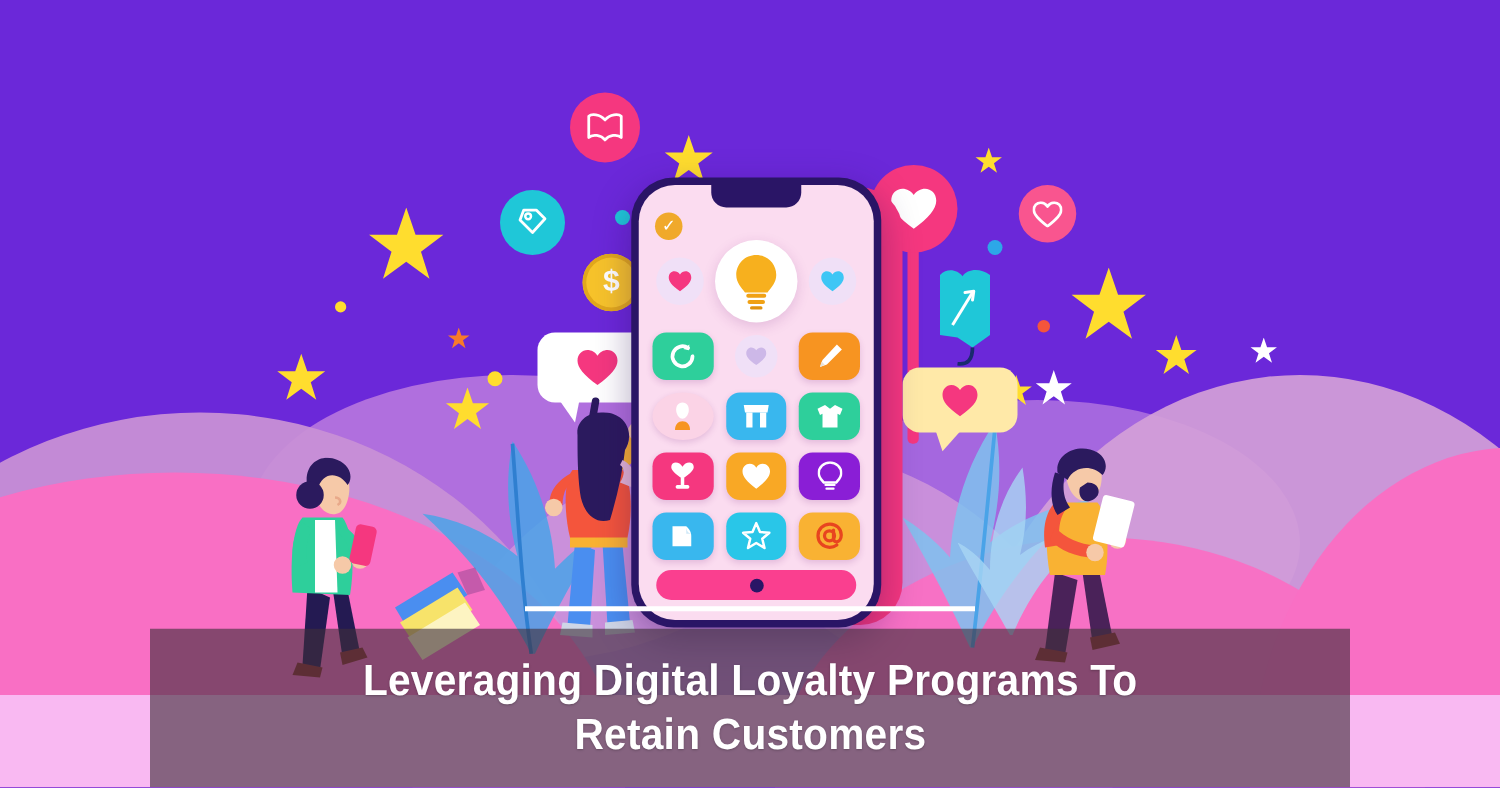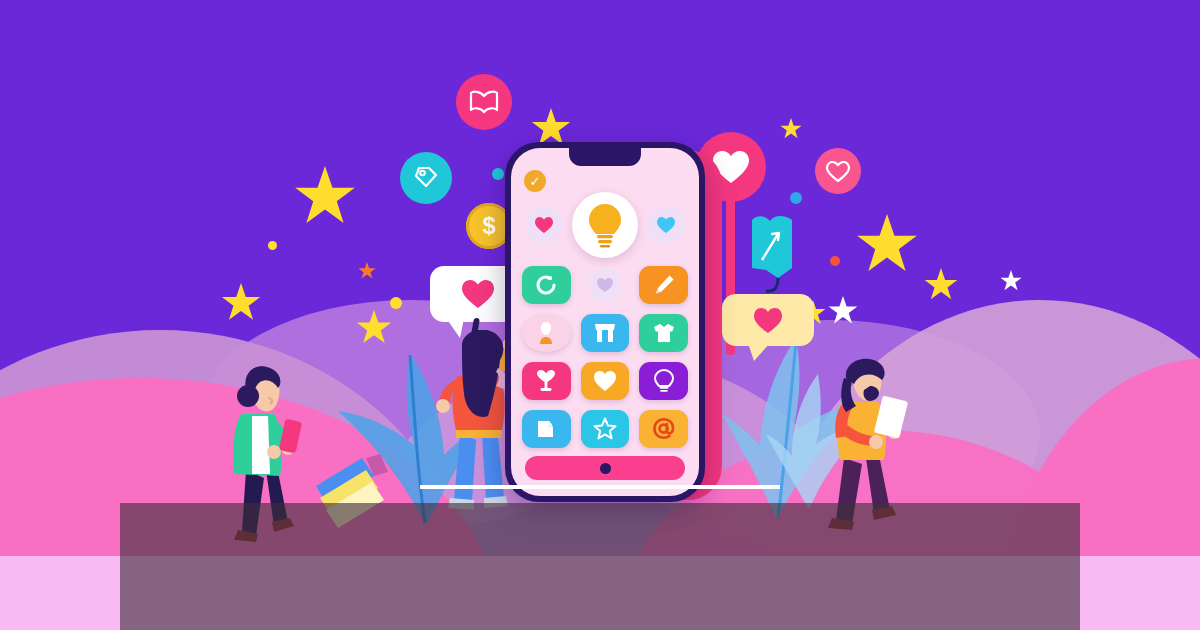--- a/index.html
+++ b/index.html
@@ -420,14 +420,18 @@
       </div>
 
       <div class="homebar">
         <div class="homedot"></div>
       </div>
     </div>
   </div>
 
   <div class="divider"></div>
   <div class="caption-band"></div>
+  <div class="caption">
+    <div class="line">Leveraging Digital Loyalty Programs To</div>
+    <div class="line">Retain Customers</div>
+  </div>
 
 </div>
 
 </body></html>

